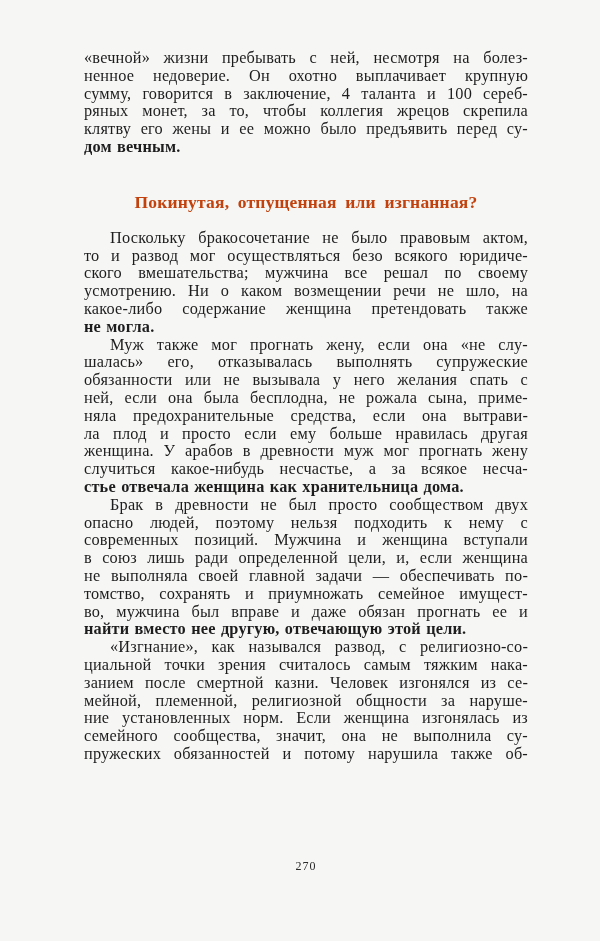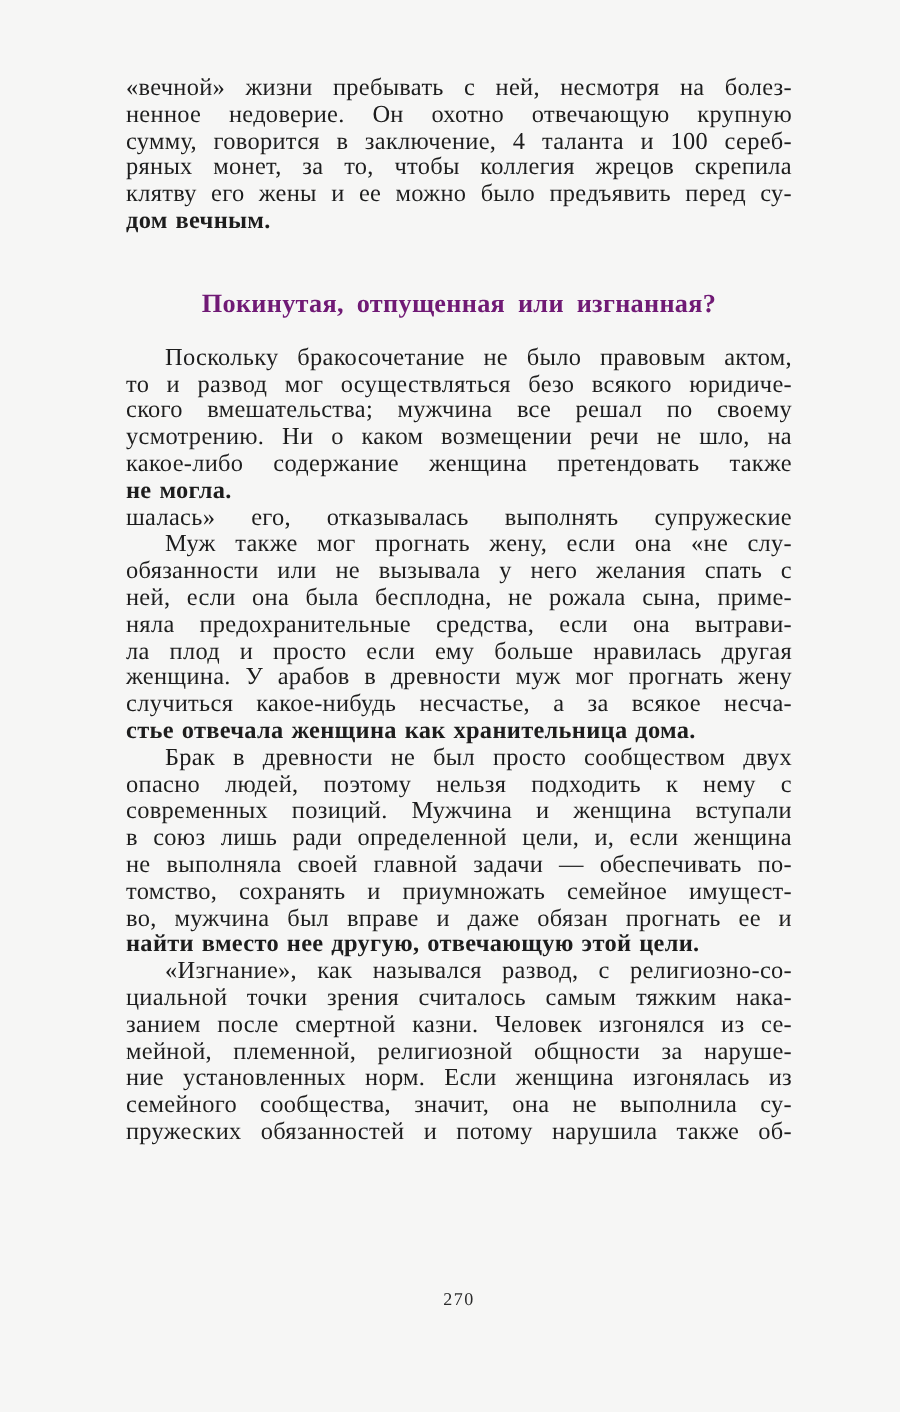--- a/index.html
+++ b/index.html
@@ -45,59 +45,59 @@
   }
   .heading {
     text-align: center;
     font-weight: bold;
     font-size: 17.5px;
     line-height: 20px;
     margin-top: 36px;
     margin-bottom: 17px;
     word-spacing: 4px;
     letter-spacing: 0.2px;
-    color: #701a75;
+    color: #c2410c;
   }
   .pagenum {
     position: absolute;
     left: 84px;
     top: 857px;
     width: 444px;
     text-align: center;
     font-size: 12px;
     line-height: 18px;
     color: #2a2a2a;
     letter-spacing: 1px;
   }
 </style>
 </head>
 <body style="background: rgb(246, 246, 245);">
 
 <div class="page" style="background: rgb(246, 246, 245);">
   <div class="text-block" style="color: rgb(29, 29, 29);">
       <div class="paragraph">
         <div class="line">«вечной» жизни пребывать с ней, несмотря на болез-</div>
-        <div class="line">ненное недоверие. Он охотно отвечающую крупную</div>
+        <div class="line">ненное недоверие. Он охотно выплачивает крупную</div>
         <div class="line">сумму, говорится в заключение, 4 таланта и 100 сереб-</div>
         <div class="line">ряных монет, за то, чтобы коллегия жрецов скрепила</div>
         <div class="line">клятву его жены и ее можно было предъявить перед су-</div>
         <div class="line para-end">дом вечным.</div>
       </div>
       <div class="heading">Покинутая, отпущенная или изгнанная?</div>
       <div class="paragraph">
         <div class="line indent">Поскольку бракосочетание не было правовым актом,</div>
         <div class="line">то и развод мог осуществляться безо всякого юридиче-</div>
         <div class="line">ского вмешательства; мужчина все решал по своему</div>
         <div class="line">усмотрению. Ни о каком возмещении речи не шло, на</div>
         <div class="line">какое-либо содержание женщина претендовать также</div>
         <div class="line para-end">не могла.</div>
       </div>
       <div class="paragraph">
+        <div class="line indent">Муж также мог прогнать жену, если она «не слу-</div>
         <div class="line">шалась» его, отказывалась выполнять супружеские</div>
-        <div class="line indent">Муж также мог прогнать жену, если она «не слу-</div>
         <div class="line">обязанности или не вызывала у него желания спать с</div>
         <div class="line">ней, если она была бесплодна, не рожала сына, приме-</div>
         <div class="line">няла предохранительные средства, если она вытрави-</div>
         <div class="line">ла плод и просто если ему больше нравилась другая</div>
         <div class="line">женщина. У арабов в древности муж мог прогнать жену</div>
         <div class="line">случиться какое-нибудь несчастье, а за всякое несча-</div>
         <div class="line para-end">стье отвечала женщина как хранительница дома.</div>
       </div>
       <div class="paragraph">
         <div class="line indent">Брак в древности не был просто сообществом двух</div>

